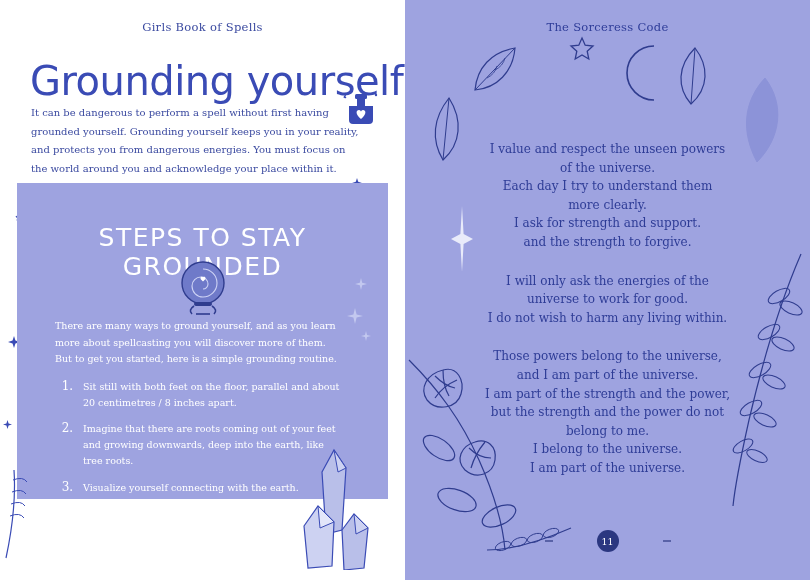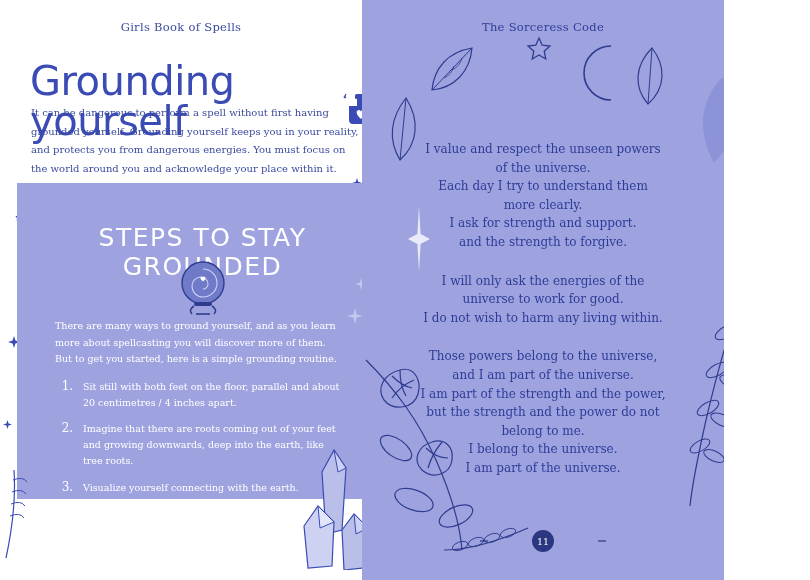--- a/index.html
+++ b/index.html
@@ -4,21 +4,21 @@
 <style>
   * { box-sizing: border-box; }
   html, body {
     margin: 0; padding: 0;
     width: 810px; height: 580px;
     overflow: hidden;
     font-family: "Liberation Serif", serif;
   }
   #spread {
     position: relative;
-    width: 724px; height: 580px;
+    width: 810px; height: 580px;
     display: flex;
     background: #7dd3fc;
   }
   
   #left-page {
     position: relative;
     width: 405px; height: 580px;
     background: #ffffff;
     overflow: hidden;
   }
@@ -206,21 +206,21 @@
           <path d="M29.5 23 c-2-1.8-0.8-4 1.5-3 2.3-1 3.5 1.2 1.5 3 l-1.5 1.5 z" fill="#ffffff"></path>
           <rect x="22" y="45" width="18" height="4" rx="2" fill="#2f3c8e"></rect>
           <path d="M22 49 q-6 4 -2 8 M40 49 q6 4 2 8" fill="none" stroke="#2f3c8e" stroke-width="1.6"></path>
           <path d="M24 57 h14" stroke="#2f3c8e" stroke-width="1.6"></path>
         </svg>
       </div>
 
       <div id="panel-body">
         <span>There are many ways to ground yourself, and as you learn more about spellcasting you will discover more of them. But to get you started, here is a simple grounding routine.</span>
         <ol class="steps">
-          <li>Sit still with both feet on the floor, parallel and about 20 centimetres / 4 inches apart.</li>
+          <li>Sit still with both feet on the floor, parallel and about 20 centimetres / 8 inches apart.</li>
           <li>Imagine that there are roots coming out of your feet and growing downwards, deep into the earth, like tree roots.</li>
           <li>Visualize yourself connecting with the earth.</li>
           <li>Speak the words on the next page.</li>
         </ol>
       </div>
 
       <div class="abs" style="left:338px; top:95px;">
         <svg width="12" height="12" viewBox="0 0 10 10">
             <path d="M5 0 l1 4 4 1 -4 1 -1 4 -1 -4 -4 -1 4 -1 Z" fill="#c3c8ef"></path>
           </svg>

